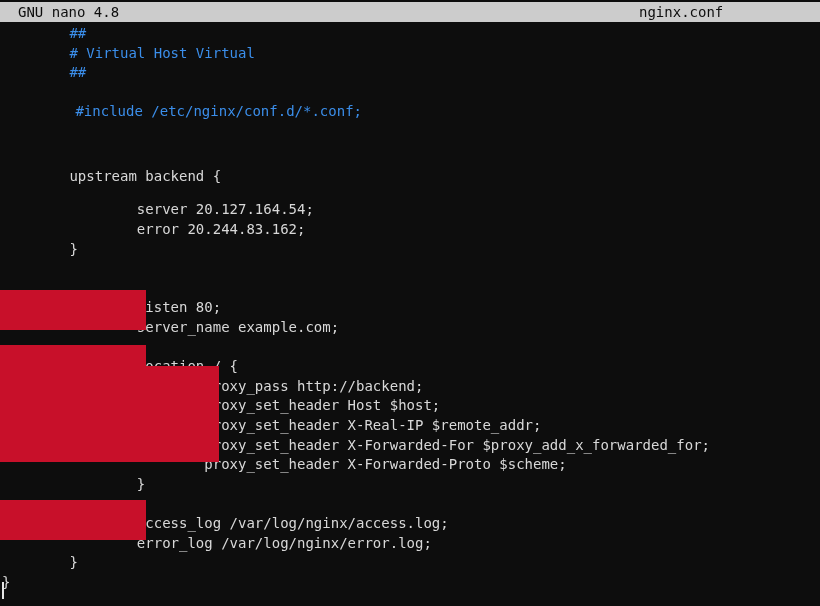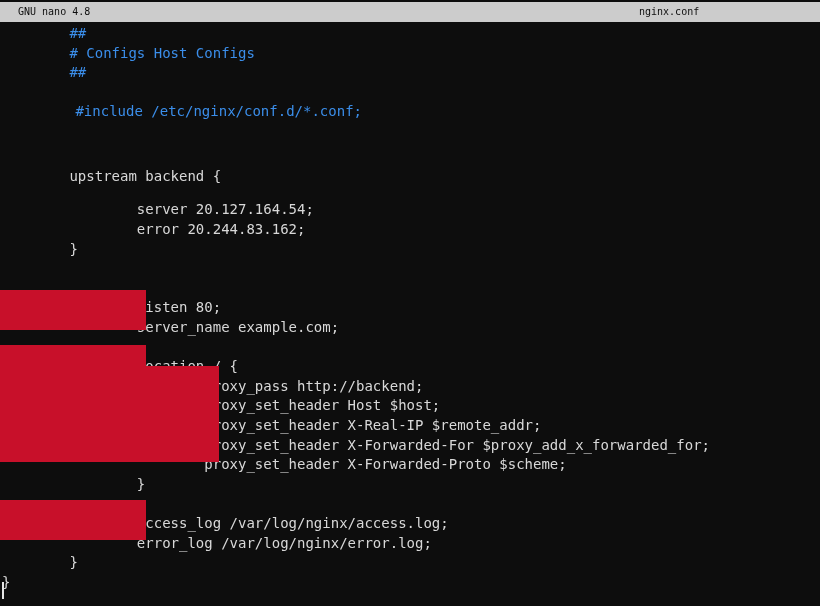--- a/index.html
+++ b/index.html
@@ -30,21 +30,21 @@
   
   .titlebar {
     position: absolute;
     top: 2px;
     left: 0;
     width: 820px;
     height: 20px;
     background: #cccccc;
     color: #0d0d0d;
     font-family: "DejaVu Sans Mono", "Liberation Mono", monospace;
-    font-size: 10px;
+    font-size: 14px;
     line-height: 20px;
     white-space: pre;
   }
   .titlebar .tb-app {
     position: absolute;
     left: 18px;
     top: 0;
   }
   .titlebar .tb-file {
     position: absolute;
@@ -98,21 +98,21 @@
 
 <div id="terminal">
 
   <div class="titlebar">
     <span class="tb-app">GNU nano 4.8</span>
     <span class="tb-file">nginx.conf</span>
   </div>
 
   <div class="editor" id="editor-lines">
       <div class="code-line comment" style="top: 0px;">        ##</div>
-      <div class="code-line comment" style="top: 19.6px;">        # Configs Host Configs</div>
+      <div class="code-line comment" style="top: 19.6px;">        # Virtual Host Virtual</div>
       <div class="code-line comment" style="top: 39.2px;">        ##</div>
       <div class="code-line" style="top: 58.8px;"></div>
       <div class="code-line comment" style="top: 78.4px; margin-left: 6px;">        #include /etc/nginx/conf.d/*.conf;</div>
       <div class="code-line" style="top: 117.6px;"></div>
       <div class="code-line" style="top: 143px;">        upstream backend {</div>
       <div class="code-line" style="top: 176.4px;">                server 20.127.164.54;</div>
       <div class="code-line" style="top: 196px;">                error 20.244.83.162;</div>
       <div class="code-line" style="top: 215.6px;">        }</div>
       <div class="code-line" style="top: 235.2px;"></div>
       <div class="code-line" style="top: 254.8px; margin-top: 19px;">        server {</div>

